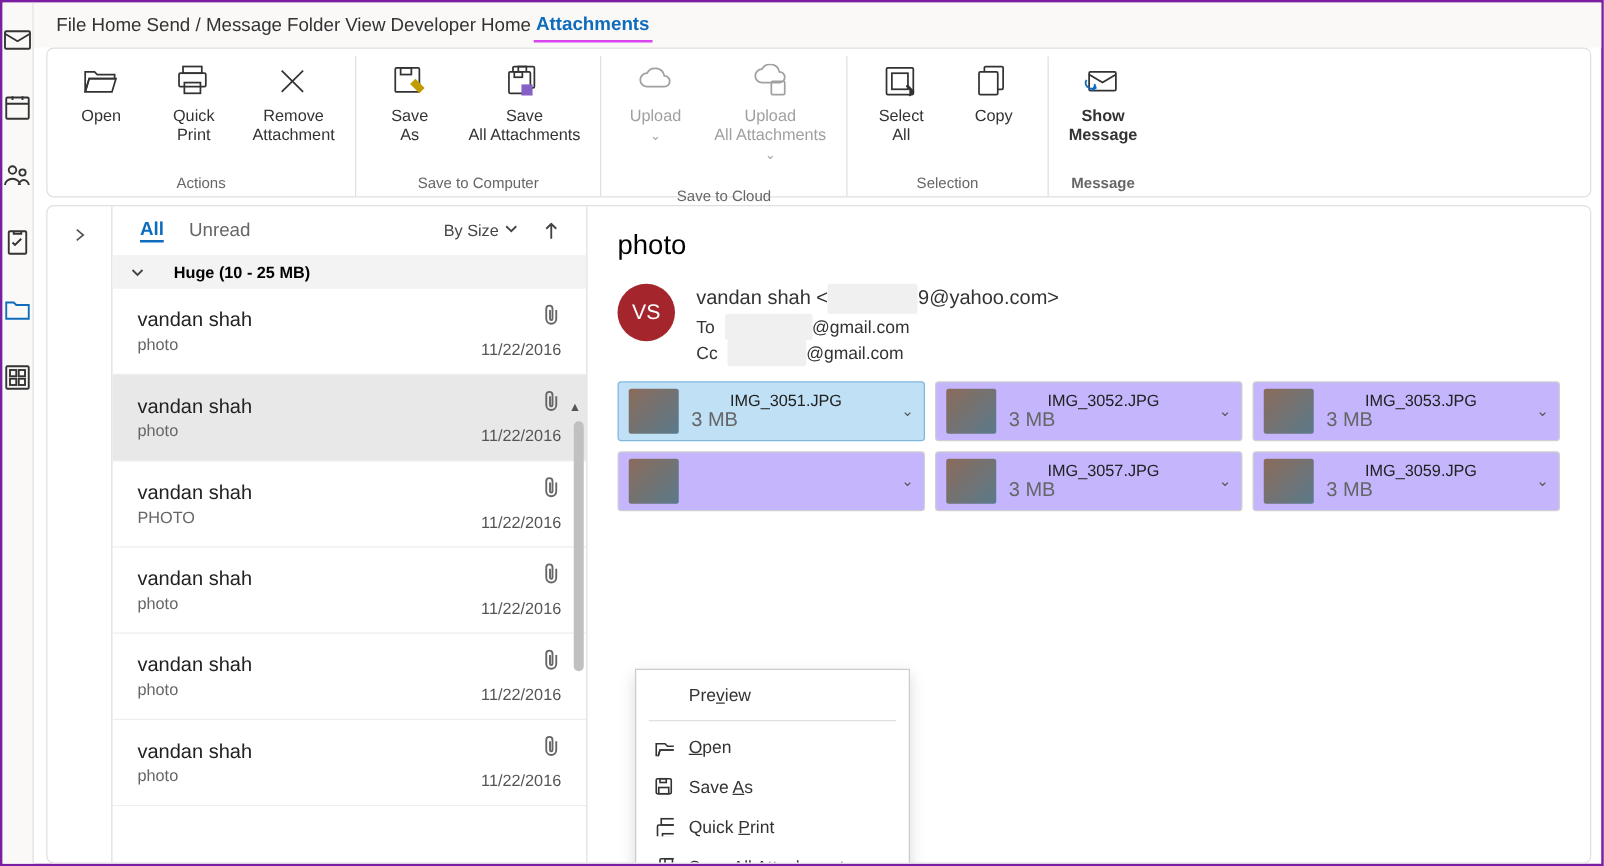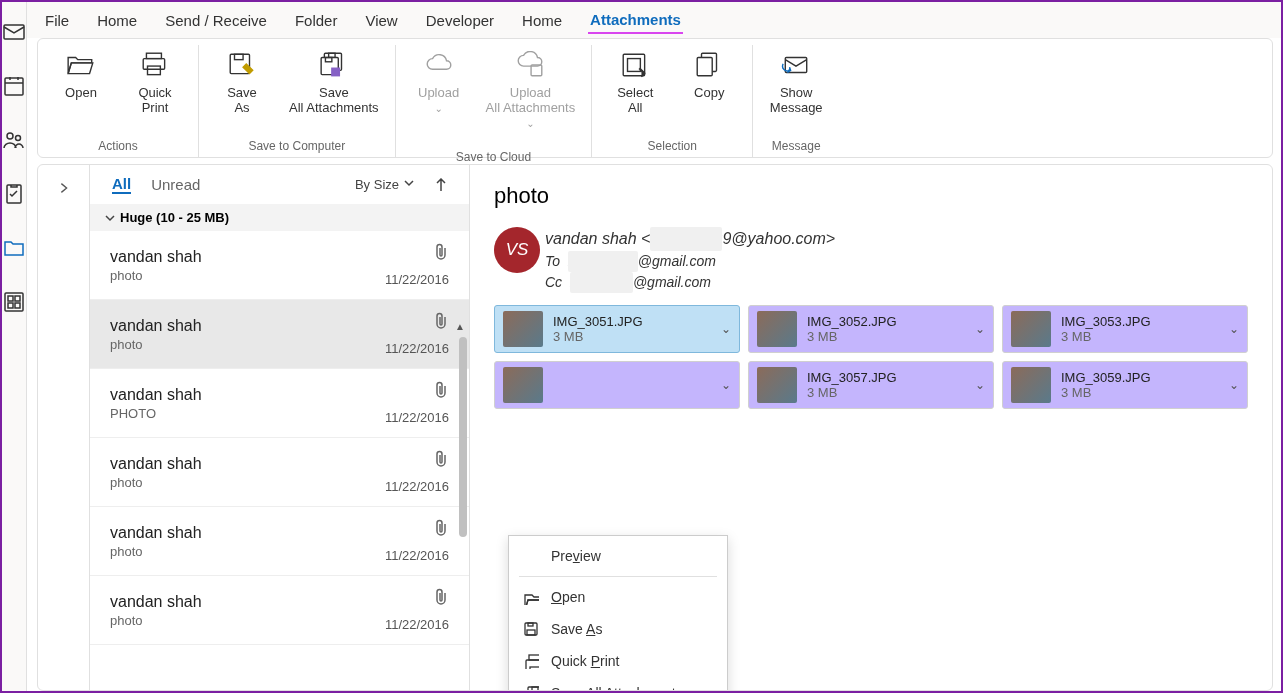--- a/index.html
+++ b/index.html
@@ -9,73 +9,73 @@
 
 .rail { width: 60px; border-right: 1px solid #e0e0e0; display: flex; flex-direction: column; align-items: center; padding-top: 18px; gap: 30px; background: #faf9f8; }
 .rail-item { width: 24px; height: 24px; display:flex; align-items:center; justify-content:center; color:#333; cursor:pointer; }
 .rail-item.active { color: #0f6cbd; position: relative; }
 .rail-item.active::before { content:""; position:absolute; left:-18px; width:3px; height:28px; background:#0f6cbd; }
 
 
 .main { flex:1; display:flex; flex-direction:column; }
 
 
-.menubar { display:flex; gap:24px; padding: 8px 16px; font-size:15px; color:#333; background:#faf9f8; align-items:center; height:36px; }
+.menubar { display:flex; padding: 8px 16px; font-size:15px; color:#333; background:#faf9f8; align-items:center; height:36px; }
 .menubar .tab { padding: 4px 2px; cursor:pointer; }
 .menubar .tab.active { color:#0f6cbd; border-bottom:2px solid #d946ef; font-weight:600; }
 
 
 .ribbon { display:flex; background:#fff; border:1px solid #e0e0e0; border-radius:6px; margin: 0 10px 6px; padding: 6px 0 0; height: 120px; }
 .ribbon-group { display:flex; flex-direction:column; align-items:center; padding: 0 16px; border-right:1px solid #e0e0e0; }
-.ribbon-group:last-child { border-right:none; }
+.ribbon-group:last-child { border-right:none;font-weight:bold; }
 .ribbon-buttons { display:flex; gap:20px; flex:1; align-items:flex-start; }
 .ribbon-btn { display:flex; flex-direction:column; align-items:center; gap:6px; font-size:13px; color:#333; cursor:pointer; min-width:54px; text-align:center; padding-top:6px; }
 .ribbon-btn.disabled { color:#a0a0a0; }
 .ribbon-btn svg { width:30px; height:28px; }
 .ribbon-group-label { font-size:12px; color:#666; padding:4px 0;margin-top:16px; }
 
 
 .content { flex:1; display:flex; border-top:1px solid #e0e0e0; margin:0 10px; border:1px solid #e0e0e0; border-radius:6px; overflow:hidden; }
 .collapse-col { width:52px; border-right:1px solid #e0e0e0; display:flex; justify-content:center; padding-top:16px; }
 .collapse-col svg { width:14px; height:14px; }
 
 
 .msglist { width:380px; border-right:1px solid #e0e0e0; display:flex; flex-direction:column; position:relative; }
 .list-header { display:flex; align-items:center; gap:20px; padding:10px 22px; font-size:15px; }
 .list-header .ftab { cursor:pointer; color:#666; }
 .list-header .ftab.active { color:#0f6cbd; border-bottom:2px solid #0f6cbd; font-weight:600; }
 .list-header .spacer { flex:1; }
 .list-header .sort { font-size:13px; color:#444; cursor:pointer; display:flex; align-items:flex-start; gap:4px; }
-.group-header { background:#f3f3f3; padding:6px 14px; font-size:13px; font-weight:600; display:flex; align-items:center; gap:4px; cursor:pointer; }
+.group-header { background:#f3f3f3; padding:6px 14px; font-size:13px; font-weight:600; display:flex; align-items:center; gap:23px; cursor:pointer; }
 .msg-items { overflow-y:auto; }
 .msg-item { display:flex; padding:12px 20px; border-bottom:1px solid #eee; cursor:pointer; align-items:center; gap:12px; }
 .msg-item.selected { background:#e8e8e8; }
 .msg-item .txt { flex:1; }
 .msg-item .sender { font-size:16px; color:#222; }
 .msg-item .subject { font-size:13px; color:#666; margin-top:2px; }
 .msg-item .meta { text-align:right; font-size:13px; color:#555; display:flex; flex-direction:column; align-items:flex-end; gap:8px; }
 .scrollbar { position:absolute; right:2px; top:172px; width:8px; height:200px; background:#c0c0c0; border-radius:4px; }
 .scrollup { position:absolute; right:2px; top:156px; width:12px; height:12px; font-size:10px; color:#555; }
 
 
 .reading { flex:1; padding: 18px 24px; position:relative; }
 .reading h1 { font-size:22px; font-weight:400; margin-bottom:18px; }
-.fromrow { display:flex; gap:5px; align-items:flex-start; margin-bottom:12px;font-style:italic; }
+.fromrow { display:flex; gap:17px; align-items:flex-start; margin-bottom:12px; }
 .avatar { width:46px; height:46px; border-radius:50%; background:#a4262c; color:#fff; display:flex; align-items:center; justify-content:center; font-size:17px; }
 .fromtxt { font-size:14px; color:#333; line-height:1.5; }
 .fromtxt .name { font-size:16px; }
 .redact { display:inline-block; background:#f0f0f0; color:#f0f0f0; border-radius:2px; }
 
 .attachments-row { display:grid; grid-template-columns:repeat(3, 246px); column-gap:8px; row-gap:8px; }
 .attach-chip { border:1px solid #d0d0d0; border-radius:3px; display:flex; align-items:center; padding:5px 8px; gap:10px; cursor:pointer; background:#c4b5fd; height:48px; }
 .attach-chip.selected { background:#bfe0f5; border-color:#7fb8dc; }
 .thumb { width:40px; height:36px; background: linear-gradient(135deg,#8b6b5a 0%, #5a7a8b 100%); border-radius:2px; flex-shrink:0; }
 .attach-info { flex:1; overflow:hidden; }
-.attach-name { font-size:13px; color:#222; white-space:nowrap; }
-.attach-size { font-size:13px; color:#666; }
+.attach-name { font-size:13px; color:#222; white-space:nowrap;margin-left:31px; }
+.attach-size { font-size:16px; color:#666; }
 .attach-arrow { font-size:12px; color:#555; }
 
 
 .ctx-menu { position:absolute; top:370px; left:38px; width:220px; background:#fff; border:1px solid #ccc; box-shadow:0 4px 12px rgba(0,0,0,0.15); padding:4px 0; z-index:10; }
 .ctx-item { display:flex; align-items:center; gap:12px; padding:8px 14px; font-size:14px; color:#333; cursor:pointer;text-align:center; }
 .ctx-item svg { width:16px; height:16px; flex-shrink:0; }
 .ctx-sep { height:1px; background:#e0e0e0; margin:4px 10px; }
 .underline-char { text-decoration: underline; }
 </style>
 </head>
@@ -123,21 +123,21 @@
           <rect x="13" y="13" width="5" height="5"></rect>
         </svg>
     </div>
   </div>
 
   <div class="main">
 
     <div class="menubar" id="menubar">
         <span class="tab">File</span>
         <span class="tab">Home</span>
-        <span class="tab">Send / Receive</span>
+        <span class="tab">Send / Message</span>
         <span class="tab">Folder</span>
         <span class="tab">View</span>
         <span class="tab">Developer</span>
         <span class="tab">Home</span>
         <span class="tab active">Attachments</span>
       </div>
 
     <div class="ribbon" id="ribbon">
         <div class="ribbon-group">
           <div class="ribbon-buttons">
@@ -148,20 +148,26 @@
               </svg>
               <span>Open</span>
             </div>
             <div class="ribbon-btn">
               <svg width="28" height="26" viewBox="0 0 28 26" fill="none" stroke="currentColor" stroke-width="1.3">
                 <rect x="6" y="2" width="14" height="5"></rect>
                 <rect x="3" y="7" width="20" height="10" rx="1"></rect>
                 <rect x="7" y="14" width="12" height="8"></rect>
               </svg>
               <span>Quick<br>Print</span>
+            </div>
+            <div class="ribbon-btn">
+              <svg width="28" height="26" viewBox="0 0 28 26" fill="none" stroke="currentColor" stroke-width="1.3">
+                <path d="M5 5l16 16M21 5L5 21"></path>
+              </svg>
+              <span>Remove<br>Attachment</span>
             </div>
           </div>
           <div class="ribbon-group-label">Actions</div>
         </div>
         <div class="ribbon-group">
           <div class="ribbon-buttons">
             <div class="ribbon-btn">
               <svg width="28" height="26" viewBox="0 0 28 26" fill="none" stroke="currentColor" stroke-width="1.3">
                 <rect x="3" y="3" width="18" height="18" rx="1"></rect>
                 <rect x="7" y="3" width="8" height="5"></rect>

